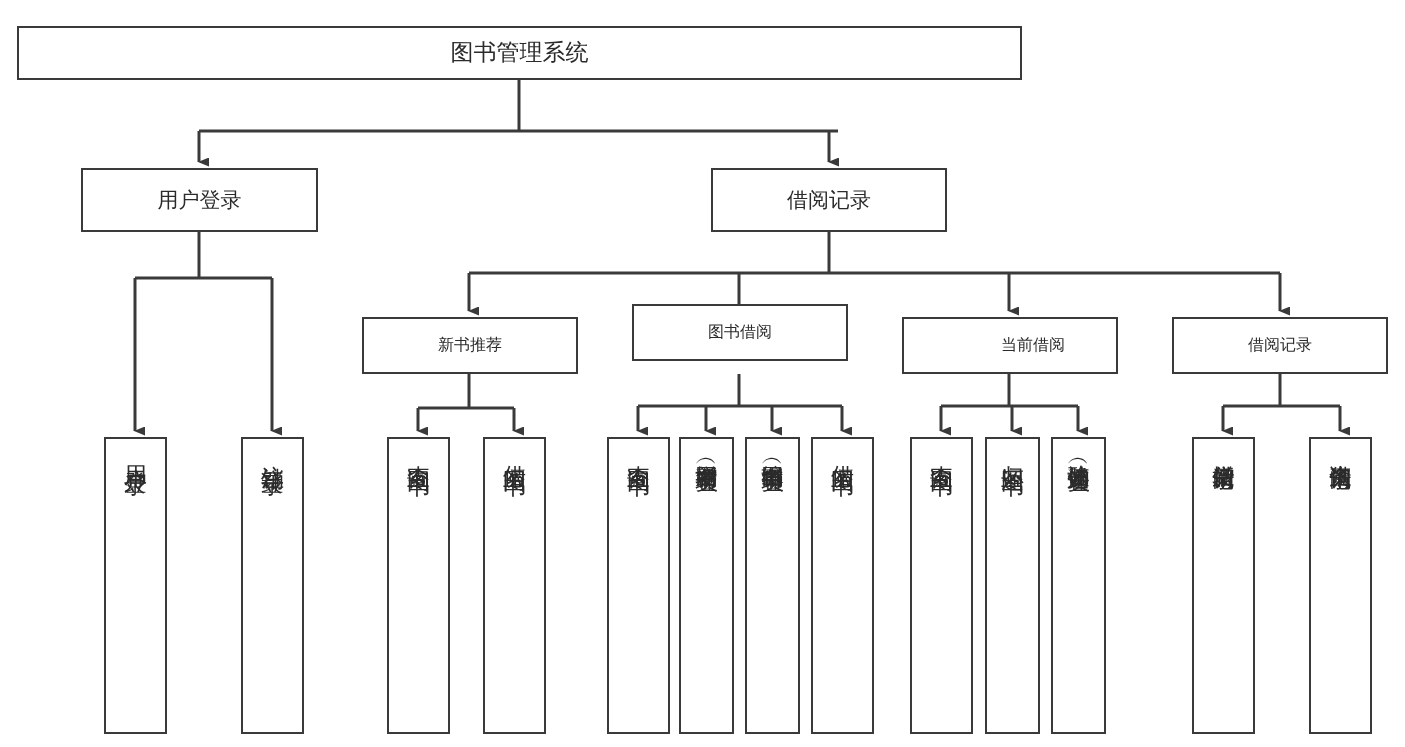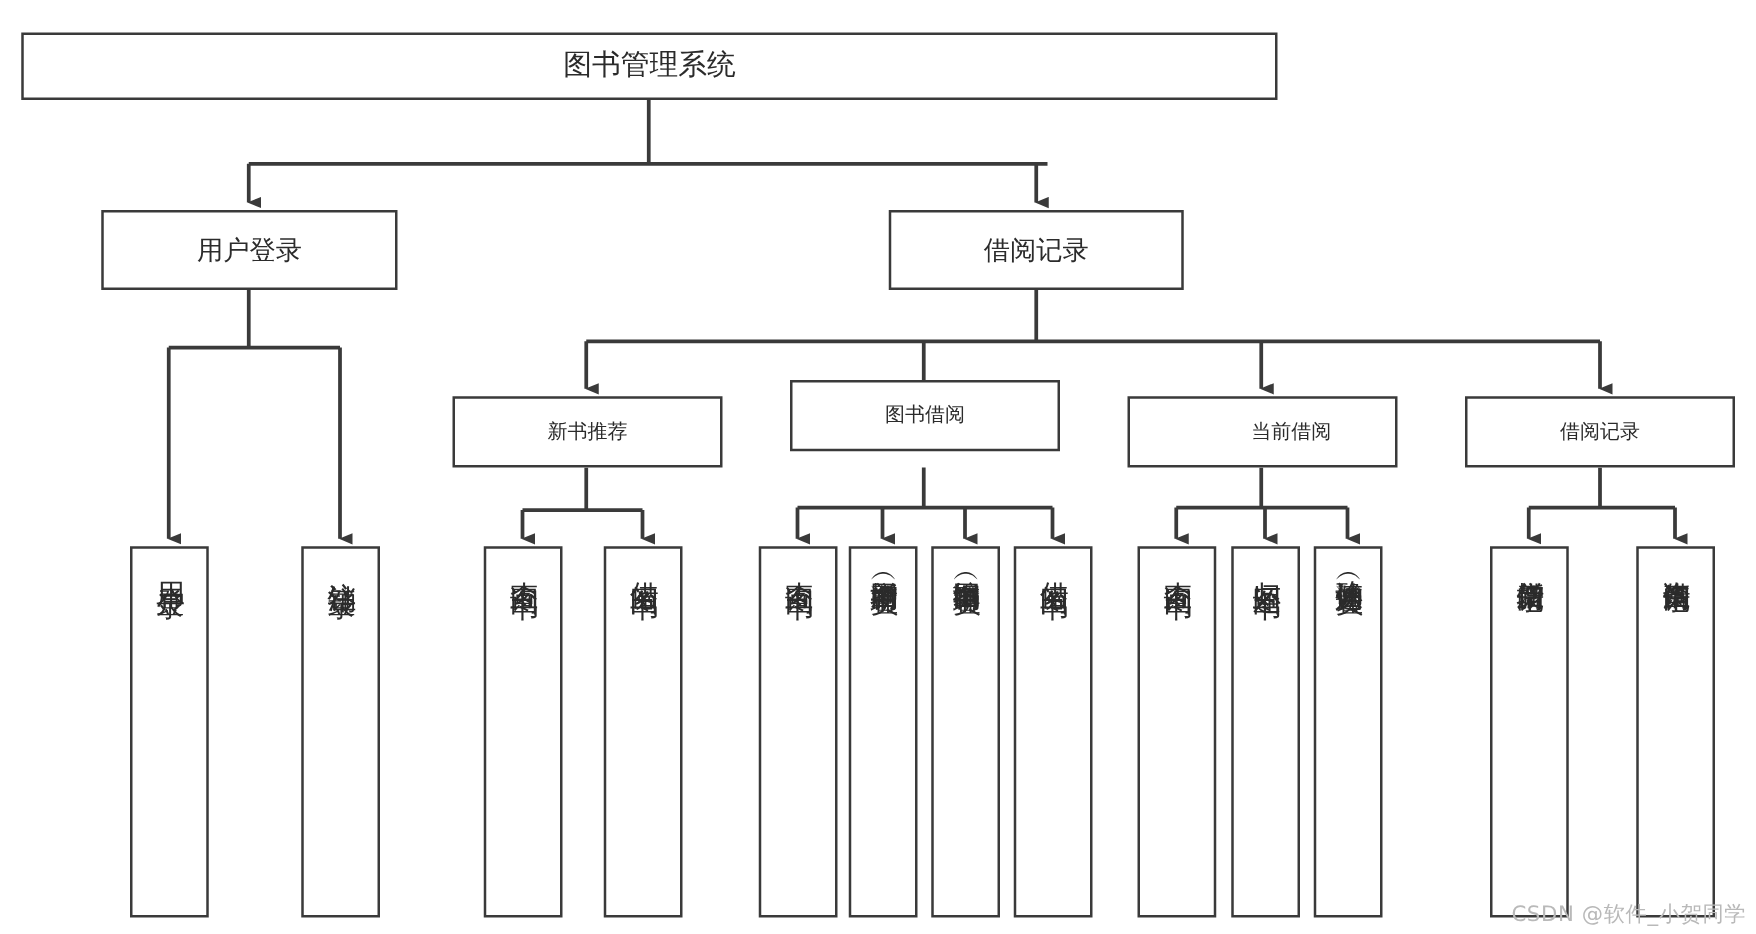--- a/index.html
+++ b/index.html
@@ -181,14 +181,13 @@
         <span class="label">确认归还（管理员）</span>
       </div>
       <div class="node node-leaf tall-text" style="left: 1192px; top: 437px; width: 63px; height: 297px;">
         <span class="label">新增借阅记录</span>
       </div>
       <div class="node node-leaf tall-text" style="left: 1309px; top: 437px; width: 63px; height: 297px;">
         <span class="label">查询借阅记录</span>
       </div>
     </div>
 
-  <div class="watermark">CSDN @软件_小贺同学</div>
 </div>
 
 </body></html>

